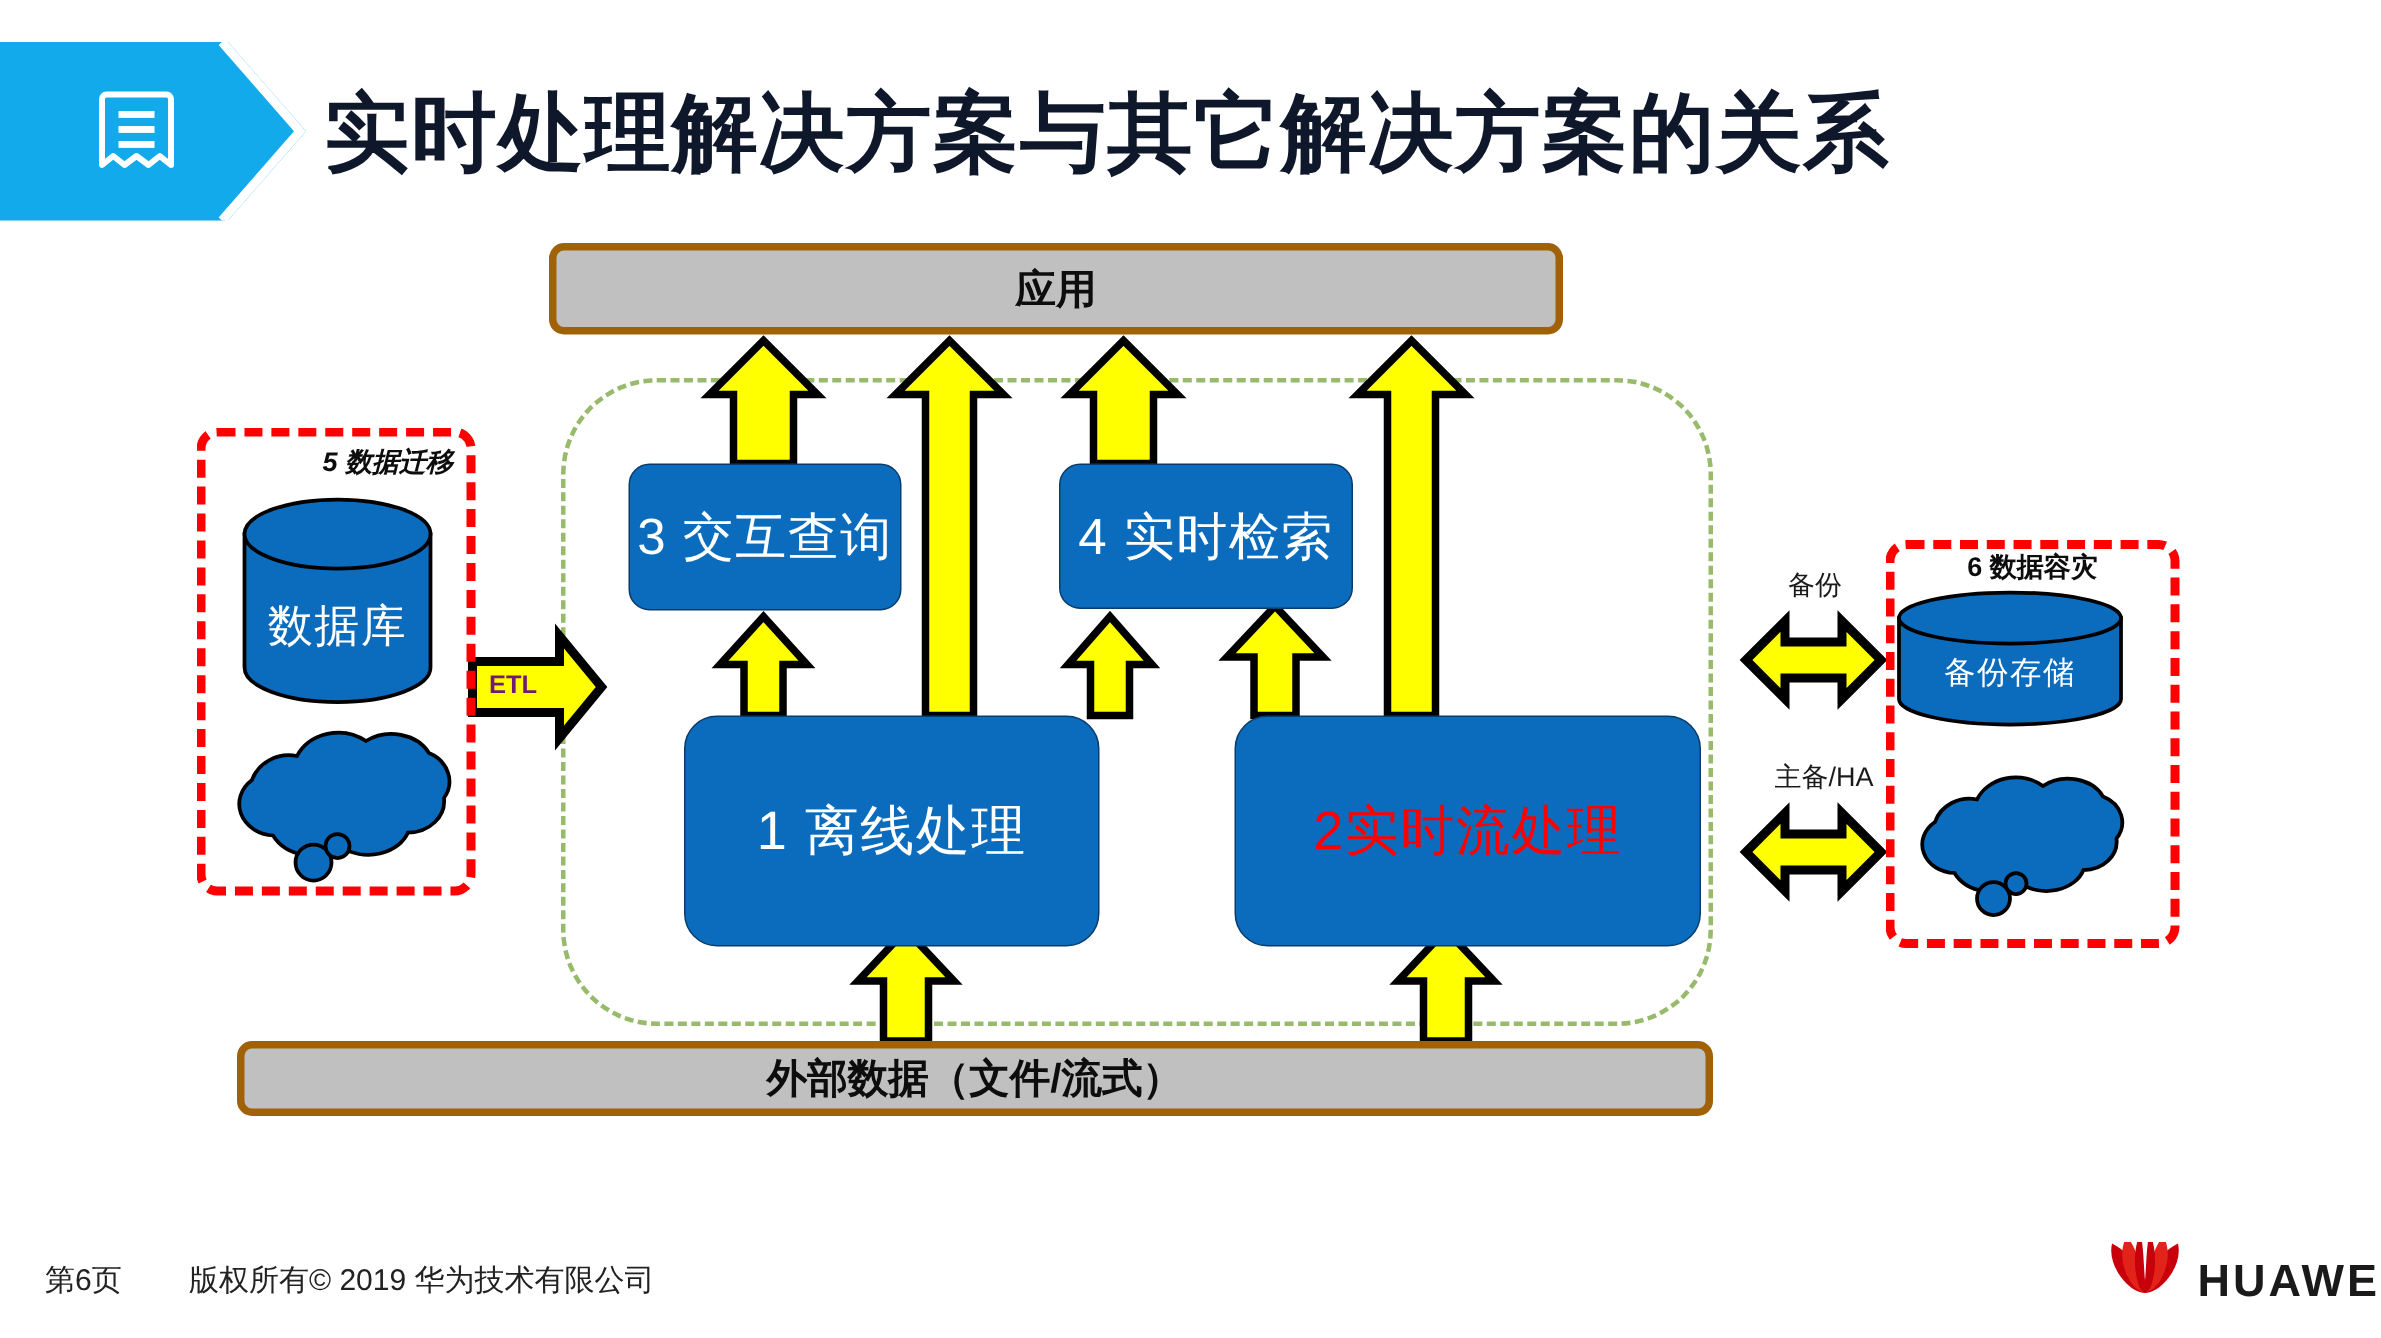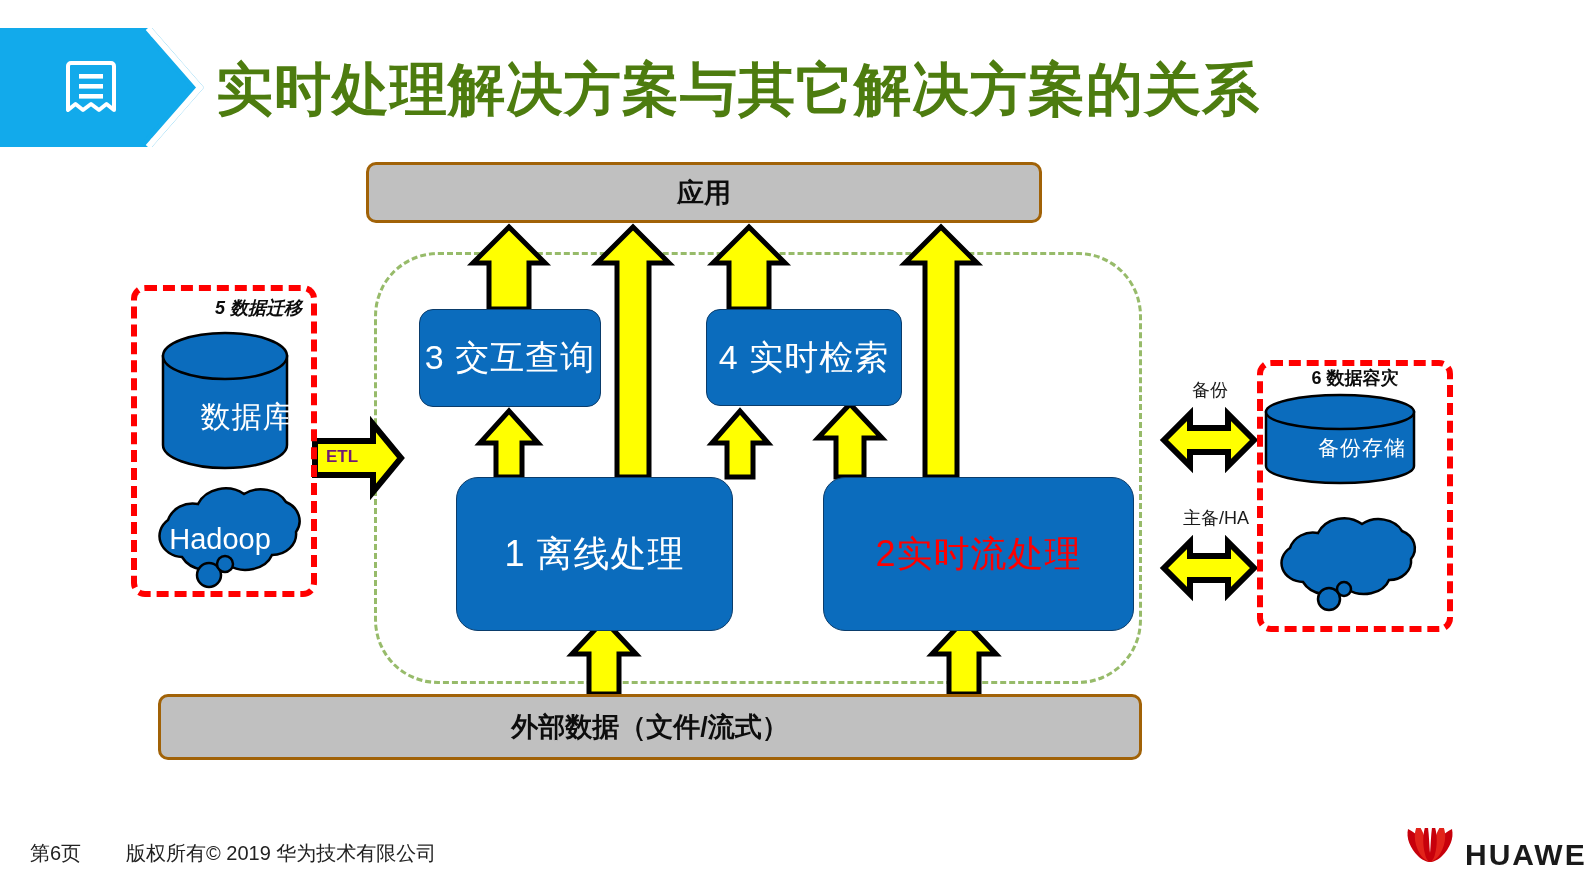--- a/index.html
+++ b/index.html
@@ -9,39 +9,39 @@
     overflow:hidden;position:relative;
   }
   #stage{position:absolute;left:0;top:0;width:1587px;height:892px;}
 
   
   .hdr-band{position:absolute;left:0;top:28px;width:150px;height:119px;background:#12AAEB;}
   .hdr-chev{position:absolute;left:144px;top:28px;width:60px;height:119px;}
   .hdr-icon{position:absolute;left:60px;top:58px;width:62px;height:62px;}
   .page-title{
     position:absolute;left:216px;top:49px;width:1280px;height:80px;
-    font-size:57px;font-weight:bold;color:#4d7c0f;letter-spacing:1px;
+    font-size:57px;font-weight:bold;color:#0f172a;letter-spacing:1px;
     line-height:80px;white-space:nowrap;
   }
 
   
   .green-dash{
     position:absolute;left:374px;top:252px;width:768px;height:432px;
     border:3px dashed #97BB6A;border-radius:64px;box-sizing:border-box;
   }
 
   
   .gray-bar{
-    position:absolute;background:#C0C0C0;border:3px solid #a16207;
+    position:absolute;background:#C0C0C0;border:5px solid #a16207;
     box-sizing:border-box;border-radius:10px;
     display:flex;align-items:center;justify-content:center;
     font-size:27px;font-weight:bold;color:#0d0d0d;
   }
   #bar-app{left:366px;top:162px;width:676px;height:61px;}
-  #bar-ext{left:158px;top:694px;width:984px;height:66px;}
+  #bar-ext{left:158px;top:694px;width:984px;height:50px;}
 
   
   .blue-box{
     position:absolute;background:#0B6CBD;border:1.5px solid #0a3c6b;
     box-sizing:border-box;border-radius:14px;
     display:flex;align-items:center;justify-content:center;
     color:#ffffff;font-size:34px;letter-spacing:1px;
   }
   #box-q{left:419px;top:309px;width:182px;height:98px;}
   #box-s{left:706px;top:309px;width:196px;height:97px;}
@@ -59,21 +59,21 @@
   }
   #red-left{left:131px;top:285px;width:186px;height:312px;}
   #red-right{left:1257px;top:360px;width:196px;height:272px;}
   .red-title{
     position:absolute;font-size:18px;font-weight:bold;color:#0d0d0d;white-space:nowrap;
   }
   #red-left-title{left:146px;top:296px;width:156px;text-align:right;font-style:italic;}
   #red-right-title{left:1272px;top:366px;width:166px;text-align:center;}
 
   
-  .cyl{position:absolute;padding-left:44px;}
+  .cyl{position:absolute;}
   .cyl .lbl{
     position:absolute;left:0;width:100%;text-align:center;color:#ffffff;
     font-weight:normal;letter-spacing:1px;
   }
   #cyl-db{left:163px;top:333px;width:124px;height:135px;}
   #cyl-db .lbl{top:64px;font-size:30px;}
   #cyl-bk{left:1266px;top:398px;width:148px;height:84px;}
   #cyl-bk .lbl{top:36px;font-size:21px;}
 
   
@@ -181,23 +181,20 @@
 
   <div class="blue-box" id="box-q">3 交互查询</div>
   <div class="blue-box" id="box-s">4 实时检索</div>
   <div class="blue-box big" id="box-off">1 离线处理</div>
   <div class="blue-box big txt-red" id="box-rt">2实时流处理</div>
 
   <div class="red-dash" id="red-left"></div>
   <div class="red-title" id="red-left-title">5 数据迁移</div>
   <div class="cyl" id="cyl-db">
     <div class="lbl">数据库</div>
-  </div>
-  <div class="cloud" id="cloud-hadoop">
-    <div class="lbl">Hadoop</div>
   </div>
   <div class="side-lbl" id="lbl-etl">ETL</div>
 
   <div class="red-dash" id="red-right"></div>
   <div class="red-title" id="red-right-title">6 数据容灾</div>
   <div class="cyl" id="cyl-bk">
     <div class="lbl">备份存储</div>
   </div>
   <div class="side-lbl" id="lbl-beifen">备份</div>
   <div class="side-lbl" id="lbl-ha">主备/HA</div>

